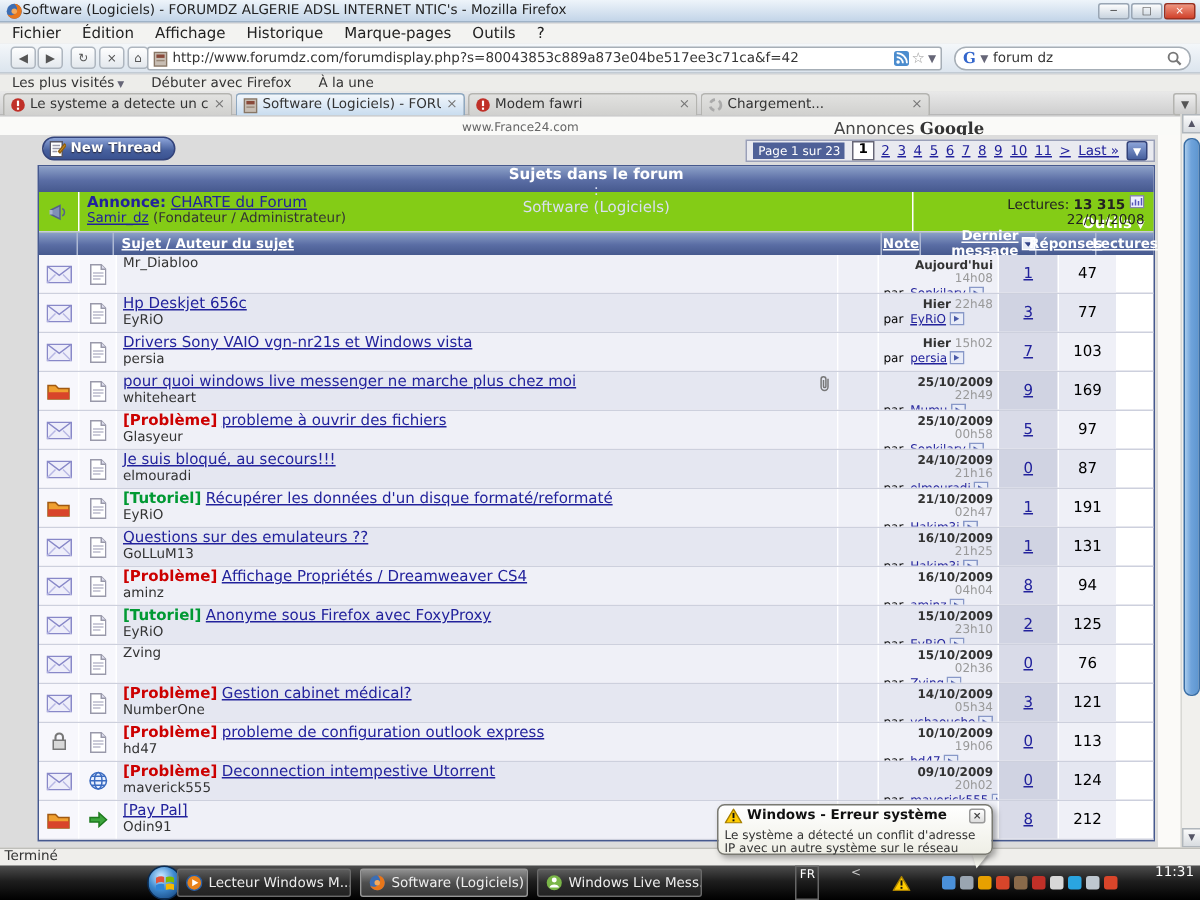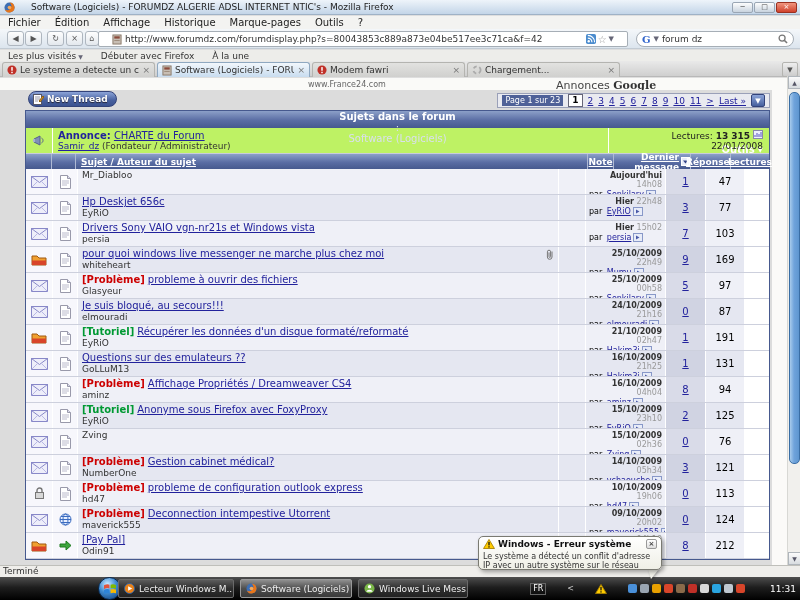--- a/index.html
+++ b/index.html
@@ -1,31 +1,31 @@
 <!DOCTYPE html>
 <html><head>
 <meta charset="utf-8">
 <style>
   * { margin:0; padding:0; box-sizing:border-box; }
   body { font-family:"DejaVu Sans", sans-serif; background:#888; }
   .screen { position:relative; width:800px; height:600px; overflow:hidden; background:#DEDEDE; font-family:"DejaVu Sans", sans-serif; }
 
   
   .titlebar { position:absolute; top:0; left:0; width:800px; height:15px; background:linear-gradient(#EEF4FA,#C3D5E8); border-bottom:1px solid #9FB2C6; display:flex; align-items:center; padding:0 4px; font-size:9px; color:#222; }
-  .titlebar .t-title { margin-left:16px; white-space:nowrap; overflow:hidden; }
+  .titlebar .t-title { margin-left:0; white-space:nowrap; overflow:hidden; }
   .winbtns { position:absolute; right:3px; top:2px; display:flex; gap:1px; }
   .winbtn { width:21px; height:11px; border:1px solid #9AA6B4; border-radius:2px; background:linear-gradient(#FDFDFD,#C9D4DF); font-size:7px; line-height:9px; text-align:center; color:#444; }
   .winbtn.close { background:linear-gradient(#F0957F,#D0422C); color:#fff; border-color:#9A3020; }
 
   .menubar { position:absolute; top:16px; left:0; width:800px; height:13px; background:#F3F3F1; display:flex; gap:14px; padding:0 8px; font-size:10px; color:#222; align-items:center; }
   .mitem { cursor:default; }
 
   .navbar { position:absolute; top:29px; left:0; width:800px; height:20px; background:linear-gradient(#F4F7FA,#DCE5EE); border-bottom:1px solid #C2CBD4; }
   .navbtn { position:absolute; top:2px; width:17px; height:15px; border:1px solid #AEB6BF; border-radius:3px; background:linear-gradient(#FEFEFE,#E3E8ED); font-size:8px; line-height:13px; text-align:center; color:#555; }
-  .urlbox { position:absolute; left:98px; top:2px; width:530px; height:16px; background:#fff; border:1px solid #A6AEB6; border-radius:2px; display:flex; align-items:center; padding:0 13px; font-size:9px; color:#333; }
+  .urlbox { position:absolute; left:98px; top:2px; width:530px; height:16px; background:#fff; border:1px solid #A6AEB6; border-radius:2px; display:flex; align-items:center; padding:0 3px; font-size:9px; color:#333; }
   .urlbox .url-text { flex:1; white-space:nowrap; overflow:hidden; }
   .searchbox { position:absolute; left:636px; top:2px; width:158px; height:16px; background:#fff; border:1px solid #A6AEB6; border-radius:8px; display:flex; align-items:center; padding:0 5px; font-size:9px; color:#333; gap:3px; }
   .g-logo { font-family:"DejaVu Serif", serif; font-weight:bold; color:#3366CC; font-size:10px; }
   .ic { display:inline-flex; align-items:center; justify-content:center; }
 
   .bookmarksbar { position:absolute; top:50px; left:0; width:800px; height:11px; background:#EDEDEA; display:flex; gap:18px; padding:0 8px; font-size:9px; color:#333; align-items:center; }
 
   .tabbar { position:absolute; top:61px; left:0; width:800px; height:16px; background:linear-gradient(#E9E9E9,#CFCFCF); border-bottom:1px solid #B8B8B8; display:flex; gap:2px; padding:1px 2px 0 2px; }
   .tab { width:153px; height:15px; background:linear-gradient(#E2E2E0,#D0D0CE); border:1px solid #B4B4B0; border-bottom:none; border-radius:3px 3px 0 0; display:flex; align-items:center; padding:0 4px; font-size:9px; color:#333; gap:3px; }
   .tab.active { background:linear-gradient(#F2F7FC,#C8DCEF); border-color:#8FA8C0; }
@@ -49,21 +49,21 @@
   .pg { text-decoration:underline; cursor:pointer; }
   .pg.cur { background:#fff; border:1px solid #667; color:#000; font-weight:bold; text-decoration:none; padding:0 3px; line-height:11px; }
   .pg-drop { width:14px; height:13px; border:1px solid #33437A; background:linear-gradient(#8CA4D8,#47609E); color:#fff; font-size:7px; text-align:center; line-height:12px; border-radius:2px; }
 
   .ftable { position:absolute; left:25px; top:20px; width:745px; border:1px solid #46598E; background:#fff; }
   .tcat { height:17px; background:linear-gradient(#8CA0C8,#5A6DA4 55%,#46598E); color:#fff; font-size:10px; display:flex; align-items:center; padding:0 6px;flex-direction:column; }
   .tcat b { font-weight:bold; }
   .tcat .sub { color:#D9DFF0; }
   .tcat .tools { margin-left:auto; font-weight:bold; display:flex; gap:3px; align-items:center; }
 
-  .announce { display:flex; background:#bef264; border-bottom:1px solid #C9CCDA; font-size:10px; }
+  .announce { display:flex; background:#84cc16; border-bottom:1px solid #C9CCDA; font-size:10px; }
   .announce .a-icon { width:27px; display:flex; align-items:center; justify-content:center; border-right:1px solid #fff; }
   .announce .a-body { flex:1; padding:2px 5px; border-right:1px solid #fff; }
   .announce .a-body .l1 b { color:#22229C; }
   .announce .a-body a { color:#22229C; text-decoration:underline; }
   .announce .a-body .l2 { font-size:9px; color:#333; }
   .announce .a-right { width:160px; text-align:right; padding:2px 6px; font-size:9px; color:#222; }
 
   .thead-row { display:flex; height:15px; background:linear-gradient(#8CA0C8,#5A6DA4 55%,#46598E); color:#fff; font-size:9px; font-weight:bold; }
   .thead-row .hc { border-right:1px solid #AEB9D4; display:flex; align-items:center; justify-content:center; gap:2px; }
   .thead-row .hc u { cursor:pointer; }
@@ -99,21 +99,21 @@
   .statusbar { position:absolute; top:565px; left:0; width:800px; height:12px; background:#EFEEEB; border-top:1px solid #BFBFBA; font-size:9px; color:#333; padding:0 3px; line-height:11px; }
 
   
   .taskbar { position:absolute; top:577px; left:0; width:800px; height:23px; background:linear-gradient(#4E4E4E,#1E1E1E 45%,#000); display:flex; align-items:center; }
   .orb { position:absolute; left:98px; top:0; width:23px; height:23px; border-radius:50%; background:radial-gradient(circle at 40% 30%, #BFE3FF 5%, #3E8AD0 45%, #16457E 90%); border:1px solid #0A2A50; display:flex; align-items:center; justify-content:center; }
   .ql { position:absolute; left:128px; top:4px; display:flex; gap:5px; align-items:center; }
   .ie-e { font-family:"DejaVu Serif", serif; font-style:italic; font-weight:bold; color:#55AAEE; font-size:12px; line-height:12px; }
   .ql-chev { color:#AAA; font-size:8px; }
   .taskbtn { position:absolute; top:2px; height:19px; border:1px solid #6A6A6A; border-radius:2px; background:linear-gradient(#5C5C5C,#2E2E2E 50%,#222); color:#EEE; font-size:9px; display:flex; align-items:center; gap:4px; padding:0 5px; overflow:hidden; white-space:nowrap; }
   .taskbtn.active { background:linear-gradient(#8F8F8F,#4E4E4E 50%,#3A3A3A); border-color:#999; }
-  .tray { position:absolute; right:4px; top:0; height:23px; display:flex; align-items:center; gap:21px; }
+  .tray { position:absolute; right:4px; top:0; height:23px; display:flex; gap:21px; }
   .tray .lang { color:#fff; font-size:8px; border:1px solid #666; padding:0 2px; line-height:10px; }
   .tray .chev { color:#CCC; font-size:8px; }
   .tray-ico { width:9px; height:9px; border-radius:2px; }
   .clock { color:#fff; font-size:9px; margin-left:4px; }
 
   
   .balloon { position:absolute; left:478px; top:536px; width:184px; height:34px; background:linear-gradient(#FFFFFF,#EFEFE6); border:1px solid #7A7A72; border-radius:5px; box-shadow:2px 2px 4px rgba(0,0,0,.35); font-size:8px; color:#333; padding:2px 4px; z-index:50; }
   .balloon .b-head { display:flex; align-items:center; gap:3px; font-size:9px; font-weight:bold; color:#111; }
   .balloon .b-close { margin-left:auto; width:11px; height:10px; border:1px solid #999; border-radius:2px; background:linear-gradient(#FFF,#DDD); font-size:7px; line-height:8px; text-align:center; color:#444; }
   .balloon .b-text { margin-top:3px; line-height:9px; }

